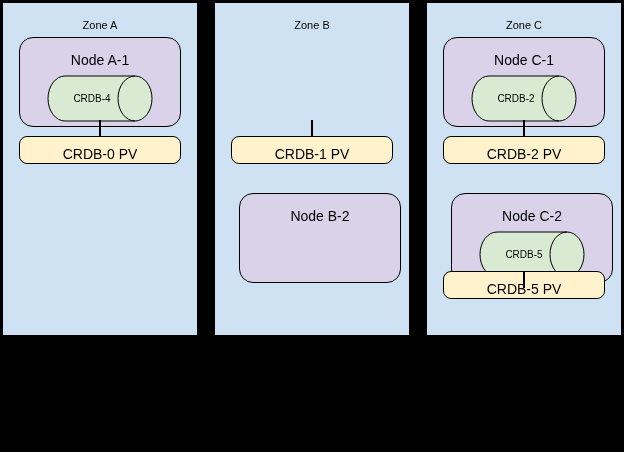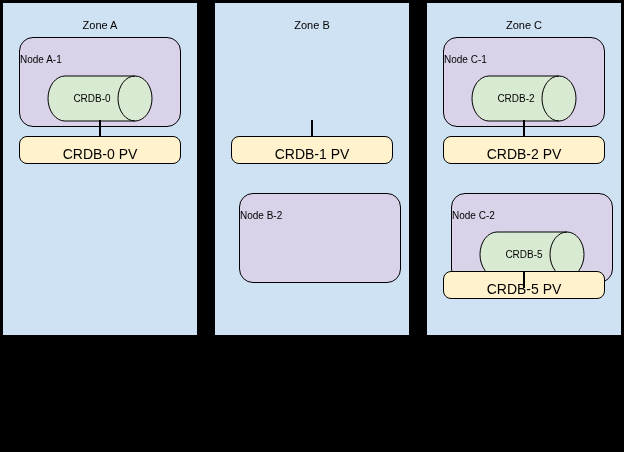--- a/index.html
+++ b/index.html
@@ -41,22 +41,22 @@
     height: 90px;
     box-sizing: border-box;
     background: var(--node-fill, #d9d2e9);
     border: 1px solid var(--border-color, #000000);
     border-radius: 14px;
   }
   .node.row1 { top: 34px; }
   .node.row2 { top: 190px; margin-left: 8px; }
   .node-label {
     padding-top: 12px;
-    text-align: left;
-    font-size: 10px;
+    text-align: center;
+    font-size: 14px;
     line-height: 20px;
   }
   .disk {
     position: absolute;
     left: 28px;
     top: 38px;
     width: 104px;
     height: 45px;
   }
   .disk svg {
@@ -115,21 +115,21 @@
   <div class="zone zone-a">
     <div class="zone-title">Zone A</div>
 
     <div class="node row1">
       <div class="node-label">Node A-1</div>
       <div class="disk">
         <svg width="104" height="45" viewBox="0 0 104 45">
           <path class="disk-body" d="M17 0 H87 A17 22.5 0 0 1 87 45 H17 A17 22.5 0 0 1 17 0 Z"></path>
           <path class="disk-lid" d="M87 0 A17 22.5 0 0 0 87 45"></path>
         </svg>
-        <div class="disk-label">CRDB-0</div>
+        <div class="disk-label">CRDB-4</div>
       </div>
     </div>
 
     <div class="pv row1">
       <span>CRDB-0 PV</span>
     </div>
     <div class="connector row1"></div>
   </div>
 
   <div class="zone zone-b">

